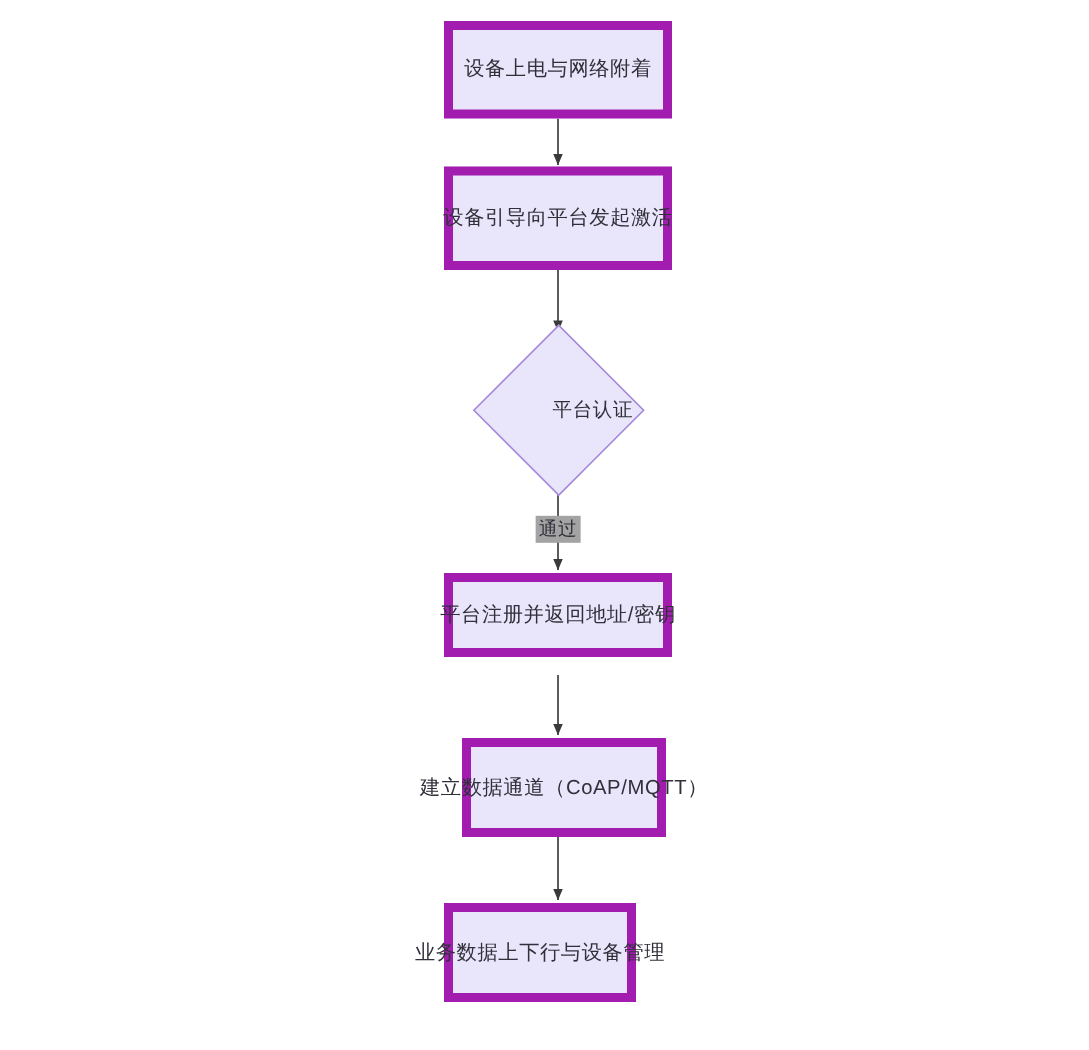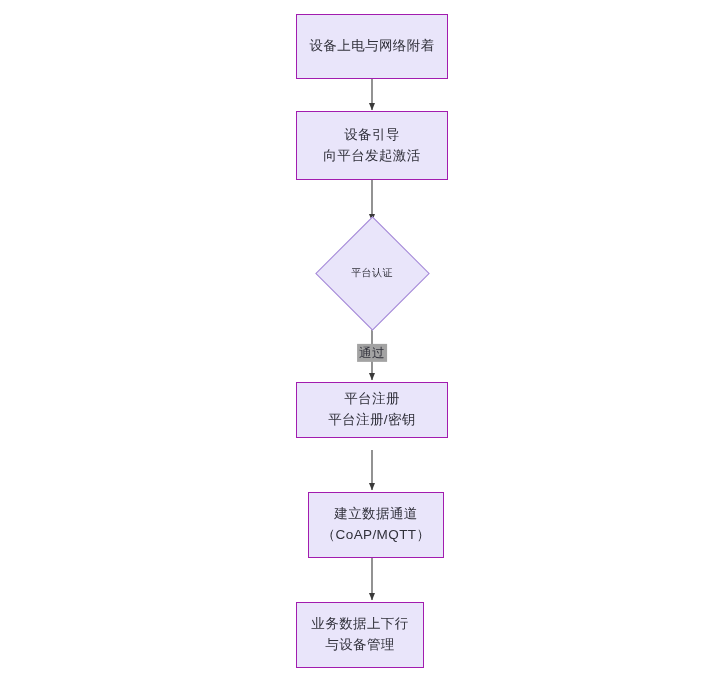--- a/index.html
+++ b/index.html
@@ -29,23 +29,23 @@
     top: 0;
     width: 726px;
     height: 700px;
     pointer-events: none;
   }
 
   .node {
     position: absolute;
     box-sizing: border-box;
     background: #e9e5fa;
-    border: 1px solid #a21caf;
+    border: 6px solid #a21caf;
     display: flex;
-    flex-direction: column;
+    flex-direction: row;
     align-items: center;
     justify-content: center;
     color: #30303a;
     font-size: 13.5px;
     line-height: 1.55;
     text-align: center;
     letter-spacing: 0.4px;
   }
 
   .node-line {
@@ -61,23 +61,23 @@
     background: #e9e5fa;
     border: 1px solid #a487d8;
     transform: rotate(45deg);
   }
 
   .node-decision-label {
     position: absolute;
     box-sizing: border-box;
     display: flex;
     align-items: center;
-    justify-content: center;
+    justify-content: flex-end;
     color: #30303a;
-    font-size: 10px;
+    font-size: 13px;
     line-height: 1.55;
     letter-spacing: 0.4px;
     white-space: nowrap;
   }
 
   .edge-label {
     position: absolute;
     background: #a3a3a3;
     color: #30303a;
     font-size: 12.5px;
@@ -122,21 +122,21 @@
 
   <div class="node-decision" style="left:332px; top:233px;"></div>
   <div class="node-decision-label" style="left:322px; top:250px; width:100px; height:46px;">
     <span class="node-line">平台认证</span>
   </div>
 
   <div class="edge-label" style="left:372px; top:353px;">通过</div>
 
   <div class="node" style="left:296px; top:382px; width:152px; height:56px;">
     <span class="node-line">平台注册</span>
-    <span class="node-line">平台注册/密钥</span>
+    <span class="node-line">并返回地址/密钥</span>
   </div>
 
   <div class="node" style="left:308px; top:492px; width:136px; height:66px;">
     <span class="node-line">建立数据通道</span>
     <span class="node-line">（CoAP/MQTT）</span>
   </div>
 
   <div class="node" style="left:296px; top:602px; width:128px; height:66px;">
     <span class="node-line">业务数据上下行</span>
     <span class="node-line">与设备管理</span>

